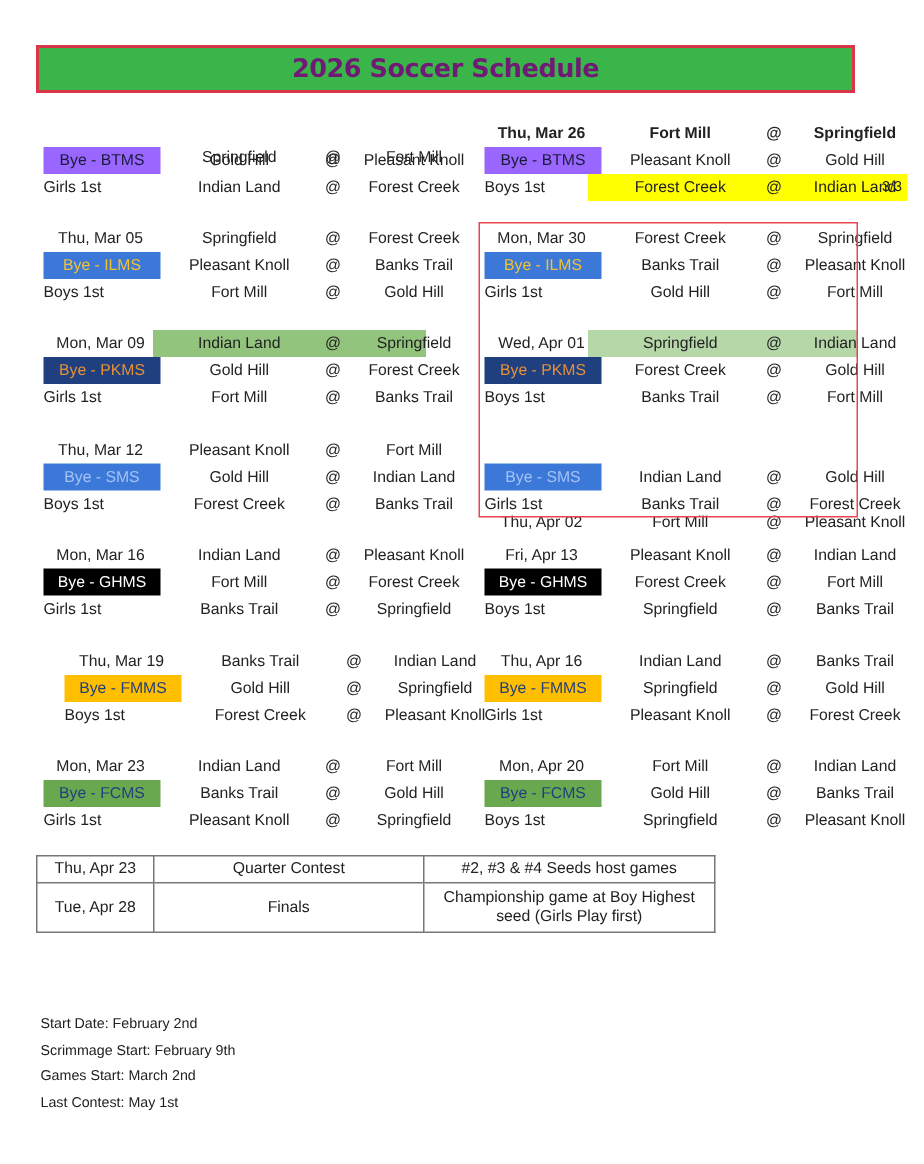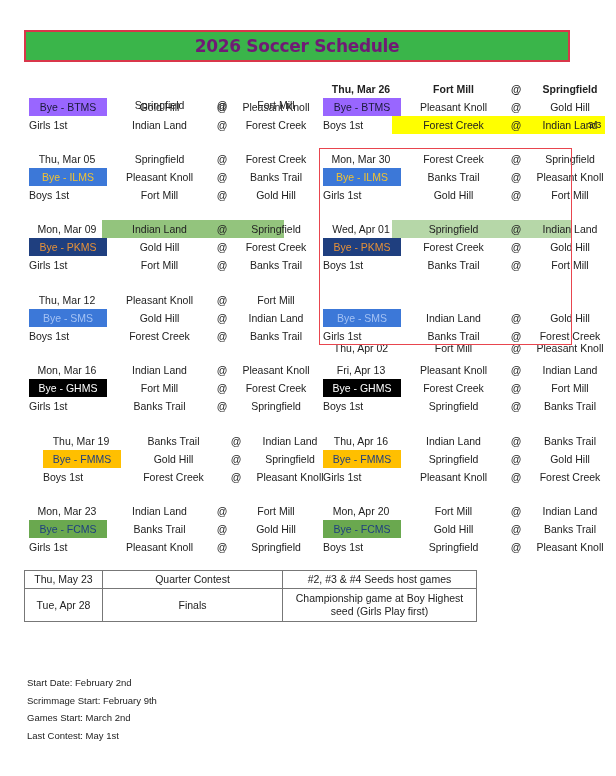--- a/index.html
+++ b/index.html
@@ -326,21 +326,21 @@
         <div class="c away">Pleasant Knoll</div>
       </div>
     </div>
   </div>
 
 <div class="red-box"></div>
 
 <table class="tourn">
   <tbody>
   <tr class="r">
-    <td style="width:78px">Thu, May 23</td>
+    <td style="width:78px">Thu, Apr 23</td>
     <td style="width:180px">Quarter Contest</td>
     <td>#2, #3 &amp; #4 Seeds host games</td>
   </tr>
   <tr class="r3">
     <td>Tue, Apr 28</td>
     <td>Finals</td>
     <td>Championship game at Boy Highest seed (Girls Play first)</td>
   </tr>
 </tbody>
   </table>

